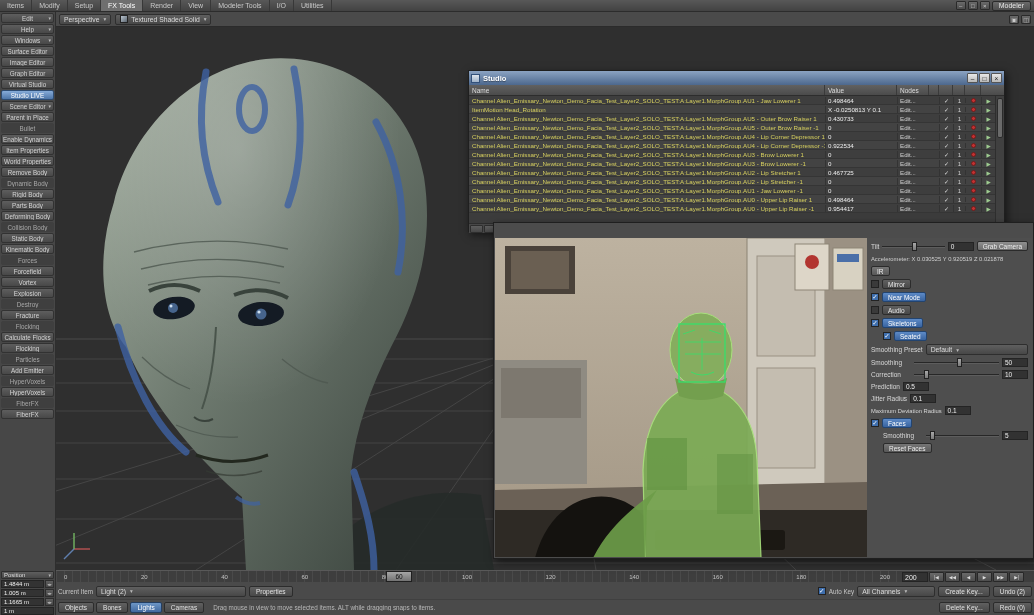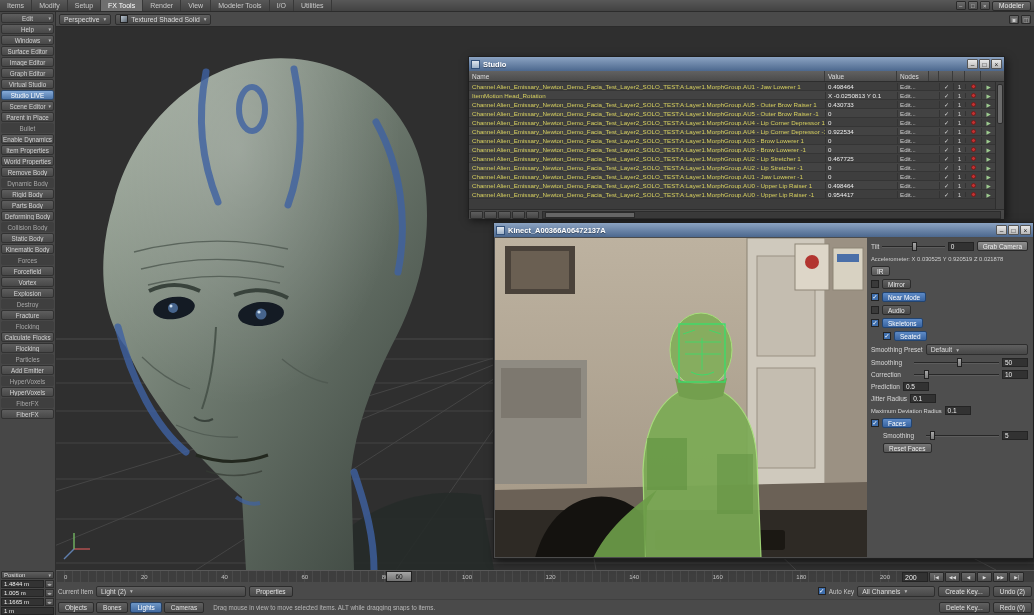--- a/index.html
+++ b/index.html
@@ -39,21 +39,21 @@
 .titlebar{height:14px;background:linear-gradient(#8ba3c2,#4c6globalThis?#4c688e);background:linear-gradient(#8ba3c2,#4c688e);display:flex;align-items:center;padding:0 2px;gap:3px;}
 .titlebar .ticon{width:9px;height:9px;background:linear-gradient(#dfe6ee,#9fb2c8);border:1px solid #33517a;}
 .titlebar .ttext{font-size:7.5px;font-weight:bold;color:#fff;text-shadow:0 1px 1px rgba(0,0,0,.4);white-space:nowrap;overflow:hidden;}
 .tbtns{margin-left:auto;display:flex;gap:1px;}
 .wb{width:11px;height:10px;background:linear-gradient(#e8e8e8,#b9b9b9);border:1px solid #555;border-radius:1px;display:flex;align-items:center;justify-content:center;font-size:6.5px;color:#222;}
 .wb-min::before{content:"\2013";}
 .wb-max::before{content:"\25A1";}
 .wb-close::before{content:"\00D7";}
 
 
-.studio{left:468px;top:56px;width:537px;height:162px;}
+.studio{left:468px;top:70px;width:537px;height:162px;}
 .shead{height:11px;display:flex;align-items:stretch;background:linear-gradient(#616161,#4b4b4b);border-bottom:1px solid #2d2d2d;font-size:6.5px;color:#ddd;}
 .shead>span{display:flex;align-items:center;padding-left:3px;border-right:1px solid #3a3a3a;}
 .srowswrap{position:relative;height:127px;overflow:hidden;background:#3c3c3c;}
 .srows{position:absolute;left:0;top:0;right:9px;}
 .srow{display:flex;align-items:center;height:9px;border-bottom:1px solid #353535;background:#3e3e3e;}
 .srow:nth-child(even){background:#434343;}
 .s-name{flex:1;color:#d6cf5e;white-space:nowrap;overflow:hidden;font-size:6.2px;padding-left:3px;}
 .s-val{width:72px;color:#ececec;font-size:6.2px;white-space:nowrap;overflow:hidden;border-left:1px solid #333;padding-left:2px;}
 .s-nodes{width:32px;color:#cfcfcf;font-size:6.2px;border-left:1px solid #333;padding-left:2px;}
 .s-lock{width:10px;border-left:1px solid #333;}
@@ -541,29 +541,20 @@
       <span class="fbtn"></span>
       <span class="fbtn"></span>
       <span class="fbtn"></span>
       <div class="hscroll">
           <div class="thumb"></div>
         </div>
     </div>
   </div>
 
   <div class="win kinect">
-    <div class="titlebar">
-      <span class="ticon"></span>
-      <span class="ttext">Kinect_A00366A06472137A</span>
-      <span class="tbtns">
-        <span class="wb wb-min"></span>
-        <span class="wb wb-max"></span>
-        <span class="wb wb-close"></span>
-      </span>
-    </div>
     <div class="kbody">
       <div class="kvideo">
         <svg width="372" height="320" viewBox="0 0 372 320">
           <defs>
             <linearGradient id="wall" x1="0" y1="0" x2="0" y2="1">
               <stop offset="0" stop-color="#bdb2a0"></stop>
               <stop offset="1" stop-color="#a29684"></stop>
             </linearGradient>
           </defs>
           <rect x="0" y="0" width="372" height="320" fill="url(#wall)"></rect>

